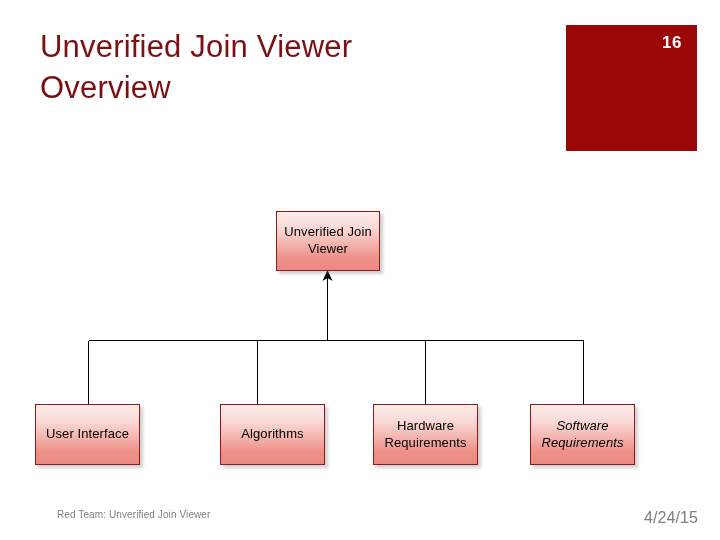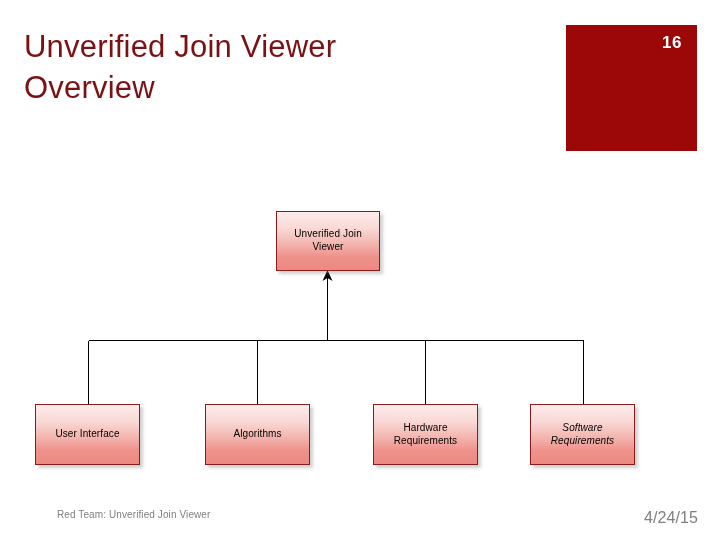--- a/index.html
+++ b/index.html
@@ -14,21 +14,21 @@
     position: relative;
     width: 720px;
     height: 540px;
     background: #ffffff;
     overflow: hidden;
   }
 
   
   #slide-title {
     position: absolute;
-    left: 24px;
+    left: 40px;
     top: 26px;
     width: 430px;
     font-size: 31px;
     line-height: 1.33;
     font-weight: normal;
     color: #7b1113;
     letter-spacing: 0.2px;
   }
 
   
@@ -71,39 +71,39 @@
         #f9d9d6 28%,
         #f3b3ad 56%,
         #ee918a 78%,
         #ec8980 100%);
     box-shadow: 3px 3px 3px rgba(120,120,120,0.35);
     display: flex;
     align-items: center;
     justify-content: center;
     text-align: center;
     color: #000000;
-    font-size: 10px;
+    font-size: 13px;
     line-height: 1.28;
     font-weight: normal;
     letter-spacing: 0.1px;
     padding: 2px 4px;
   }
   .node-root {
     left: 276px;
     top: 211px;
     width: 104px;
     height: 60px;
   }
   .node-child {
     top: 404px;
     width: 105px;
     height: 61px;
   }
   #node-user-interface  { left: 35px; text-align: right;  }
-  #node-algorithms      { left: 205px; }
+  #node-algorithms      { left: 220px; }
   #node-hardware-req    { left: 373px; }
   #node-software-req    { left: 530px; font-style: italic; }
 
   
   #footer-left {
     position: absolute;
     left: 22px;
     top: 509px;
     font-size: 10px;
     color: #808080;

